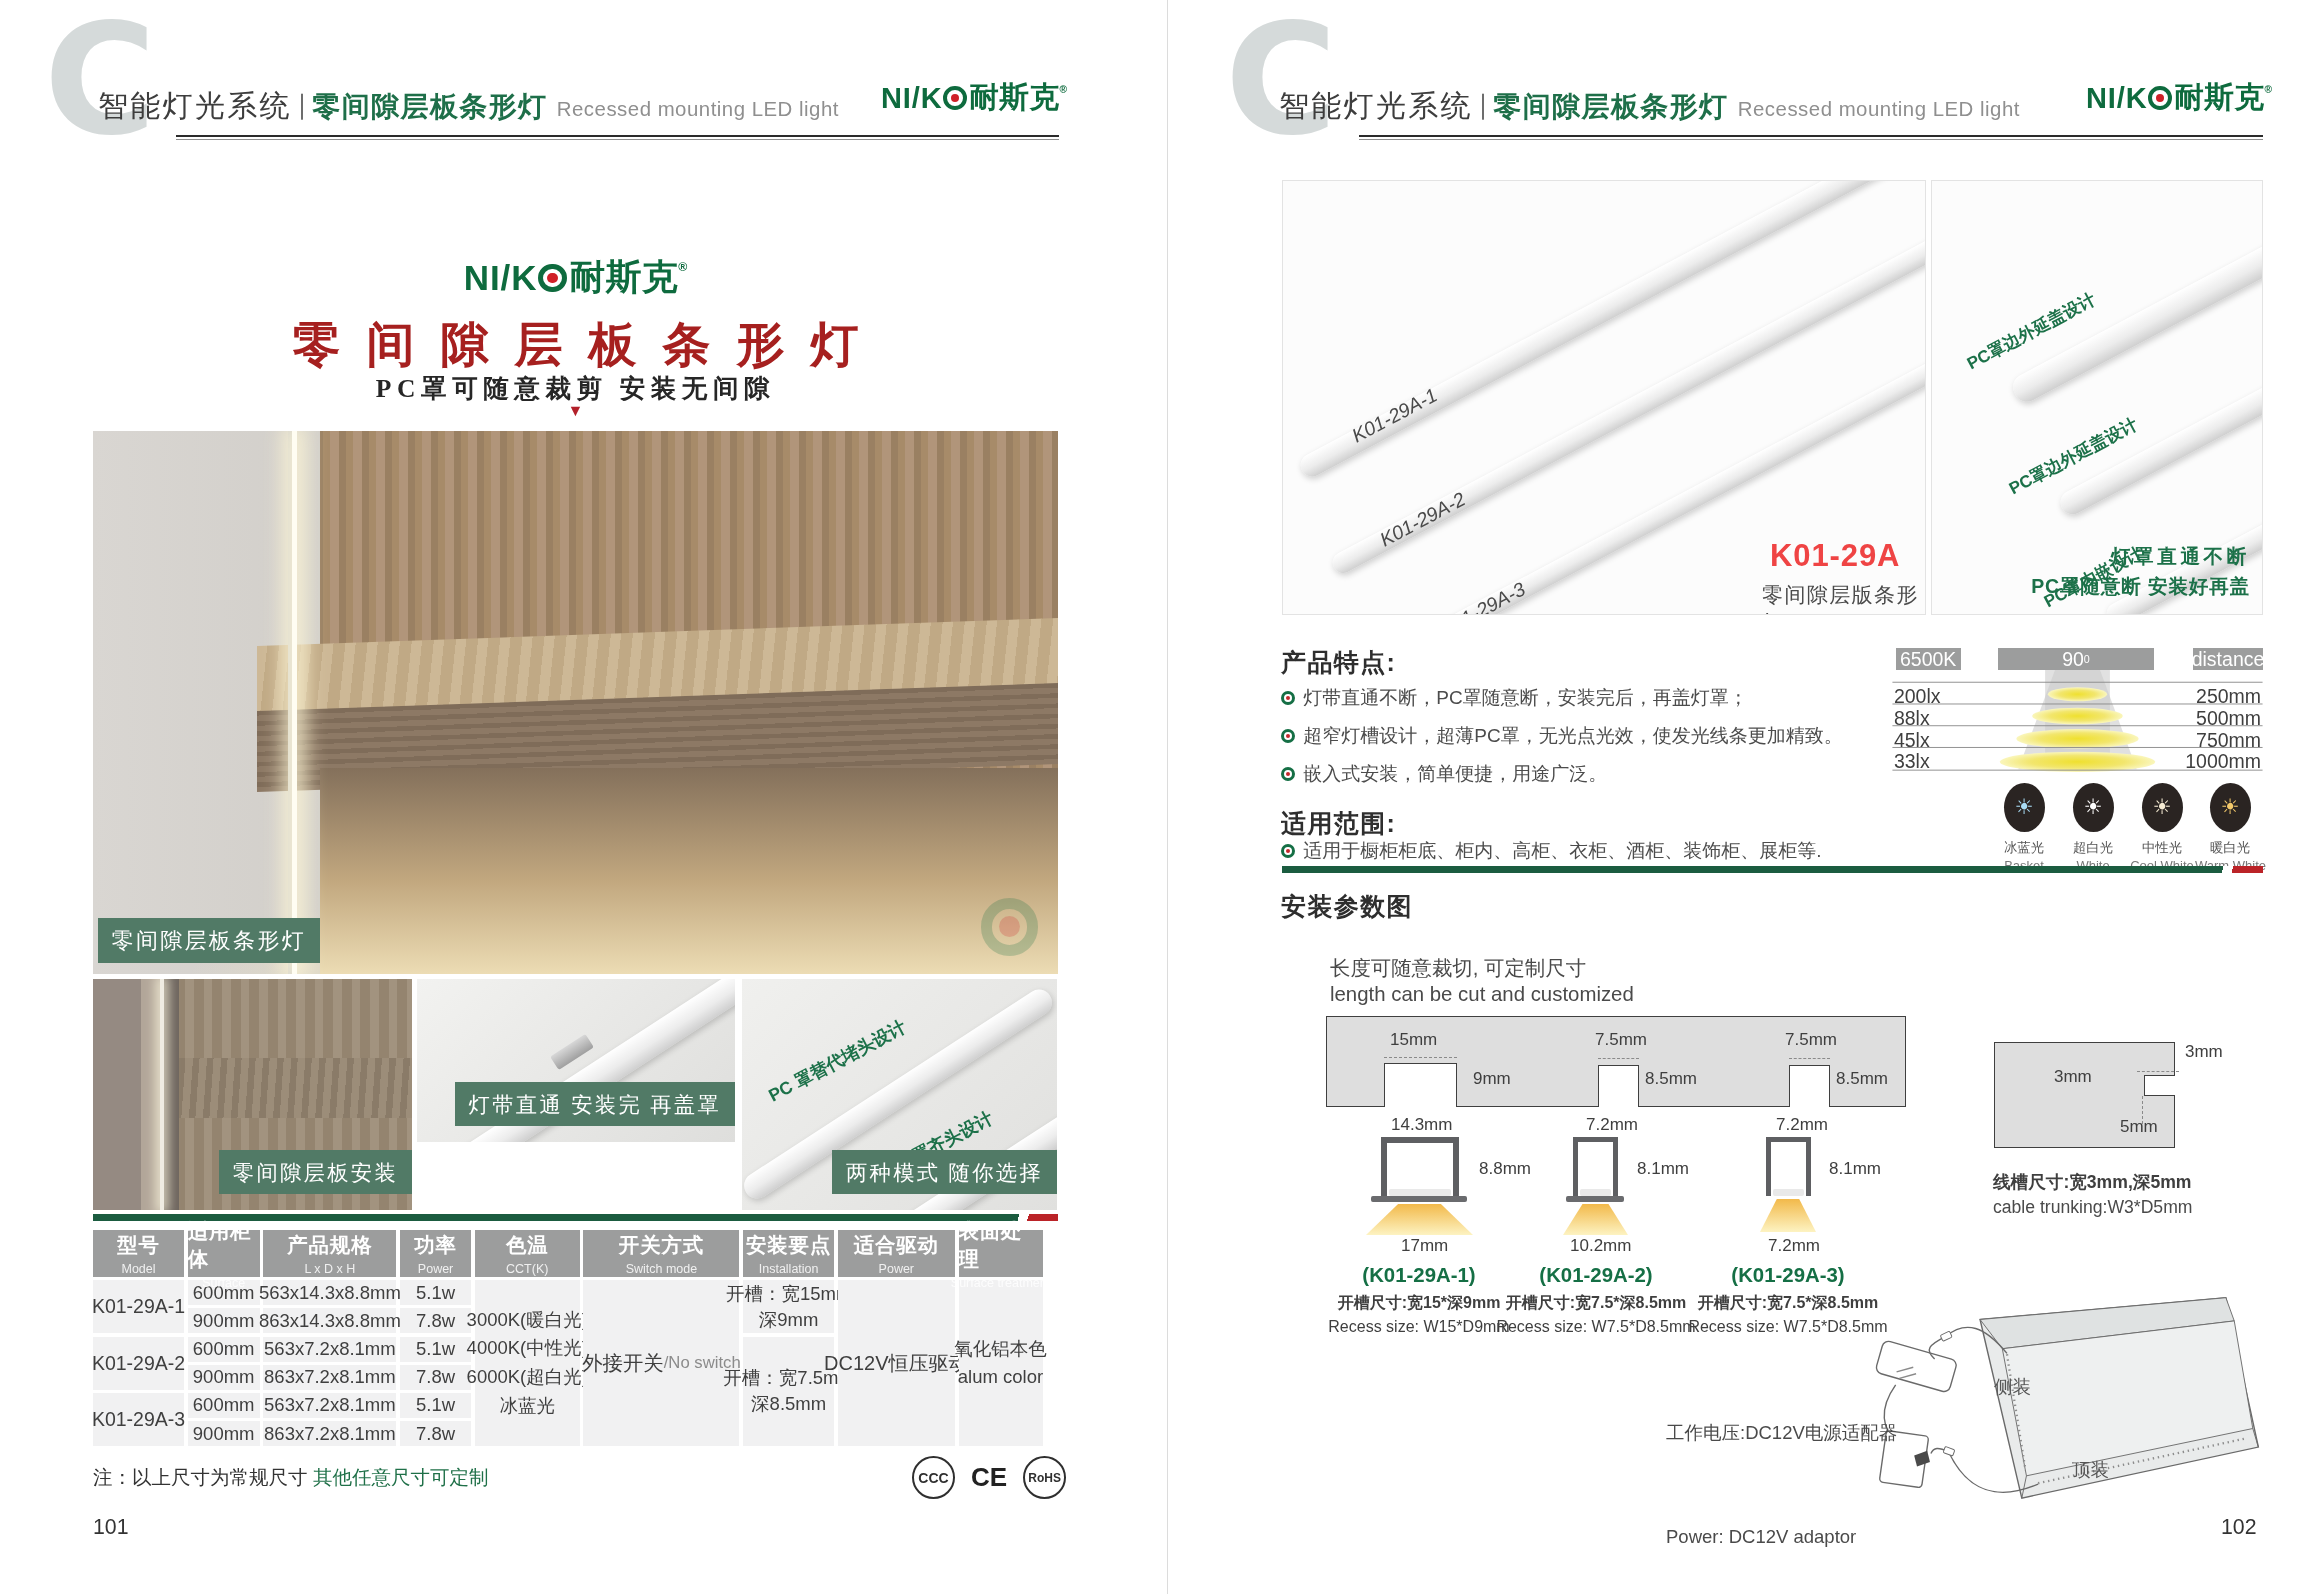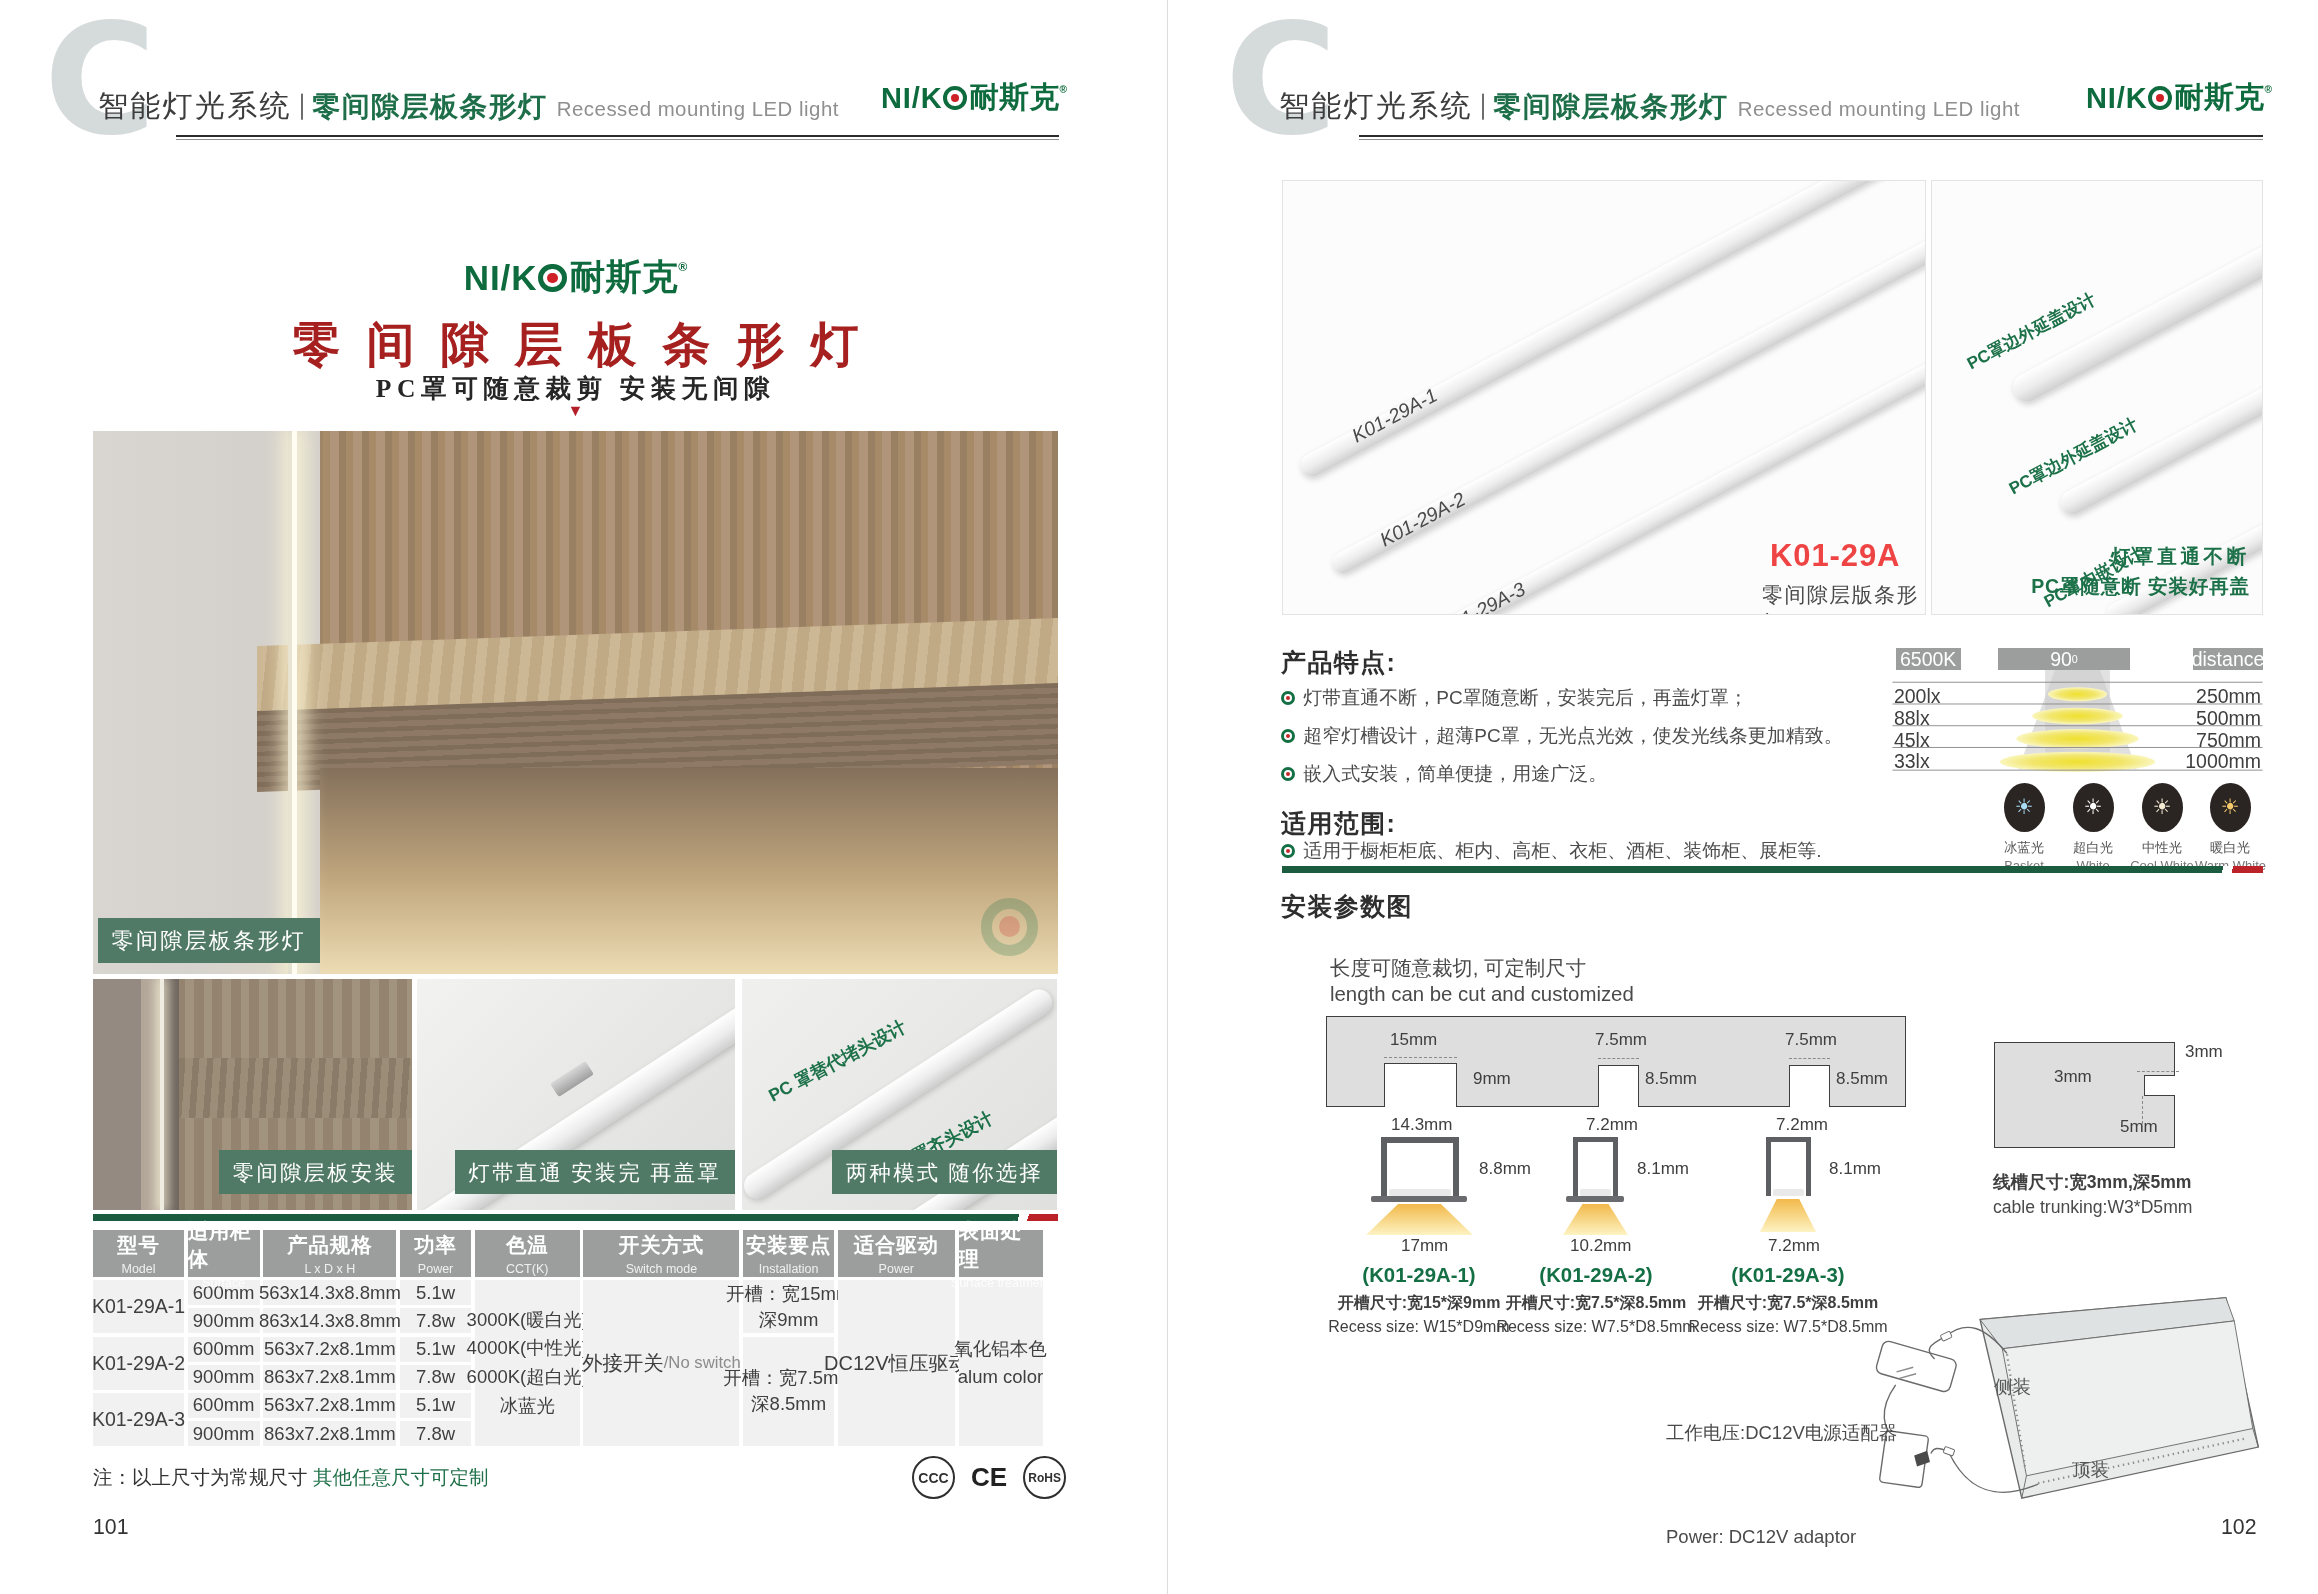--- a/index.html
+++ b/index.html
@@ -138,21 +138,21 @@
         </div>
     </div>
 
     <div class="photo" style="left:93px;top:979px;width:319px;height:231px;
         background:linear-gradient(90deg,#958a82 0 15%,#b2a699 15% 21%,#6e655e 21% 27%,rgba(0,0,0,0) 27%),
         repeating-linear-gradient(90deg,#a2937f 0 8.3px,#94846f 8.3px 18.5px);">
       <div class="abs" style="left:27%;top:34%;width:73%;height:26%;background:repeating-linear-gradient(94deg,#8a7b68 0 6.5px,#9c8d79 6.5px 14px);"></div>
       <div class="abs" style="left:21%;top:0;width:3.7px;height:100%;background:#efece2;box-shadow:0 0 12px 3.7px rgba(255,250,225,0.8);"></div>
       <div class="badge" style="right:0;bottom:16px;">零间隙层板安装</div>
     </div>
-    <div class="photo" style="left:417px;top:979px;width:318px;height:231px;background:linear-gradient(135deg,#f2f2f0,#dededc);">
+    <div class="photo" style="left:417px;top:979px;width:318px;height:163px;background:linear-gradient(135deg,#f2f2f0,#dededc);">
       <div class="ledbar" style="left:-12%;top:56%;width:130%;height:29px;transform:rotate(-33deg);"></div>
       <div class="abs" style="left:42%;top:40%;width:42px;height:16px;background:linear-gradient(#d8d8d8,#9f9f9f);transform:rotate(-33deg);border-radius:2.8px;"></div>
       <div class="badge" style="right:0;bottom:16px;">灯带直通 安装完 再盖罩</div>
     </div>
     <div class="photo" style="left:742px;top:979px;width:315px;height:231px;background:linear-gradient(135deg,#f0f0ee,#e0e0de);">
       <div class="ledbar" style="left:-8%;top:44%;width:115%;height:26px;transform:rotate(-33deg);"></div>
       <div class="ledbar" style="left:14%;top:86%;width:115%;height:26px;transform:rotate(-33deg);"></div>
       <div class="rot-label" style="left:18.5px;top:70px;font-size:17.6px;">PC 罩替代堵头设计</div>
       <div class="rot-label" style="left:139px;top:153px;font-size:17.6px;">PC 罩齐头设计</div>
       <div class="badge" style="right:0;bottom:16px;">两种模式 随你选择</div>
@@ -330,21 +330,21 @@
         <ellipse cx="400" cy="100" rx="64" ry="15" fill="url(#yg)"></ellipse>
         <line x1="0" y1="121" x2="800" y2="121" stroke="#8a8a8a" stroke-width="2"></line>
         <ellipse cx="400" cy="147" rx="98" ry="18" fill="url(#yg)"></ellipse>
         <line x1="0" y1="168" x2="800" y2="168" stroke="#8a8a8a" stroke-width="2"></line>
         <ellipse cx="400" cy="196" rx="132" ry="21" fill="url(#yg)"></ellipse>
         <line x1="0" y1="215" x2="800" y2="215" stroke="#8a8a8a" stroke-width="2"></line>
         <ellipse cx="400" cy="246" rx="168" ry="22" fill="url(#yg)"></ellipse>
         <line x1="0" y1="264" x2="800" y2="264" stroke="#8a8a8a" stroke-width="2"></line>
       </svg>
       <div class="chartbadge" style="left:3.7px;top:0;width:65px;">6500K</div>
-      <div class="chartbadge" style="left:106px;top:0;width:132px;">
+      <div class="chartbadge" style="left:106px;top:0;width:156px;">
         <span>90</span>
           <sup style="font-size:0.55em;">0</sup>
       </div>
       <div class="chartbadge" style="right:0;top:0;width:70px;">distance</div>
       <div class="chart-lab" style="left:1.9px;top:37px;">200lx</div>
       <div class="chart-lab" style="left:1.9px;top:59px;">88lx</div>
       <div class="chart-lab" style="left:1.9px;top:81px;">45lx</div>
       <div class="chart-lab" style="left:1.9px;top:102px;">33lx</div>
       <div class="chart-lab" style="right:1.9px;top:37px;">250mm</div>
       <div class="chart-lab" style="right:1.9px;top:59px;">500mm</div>

